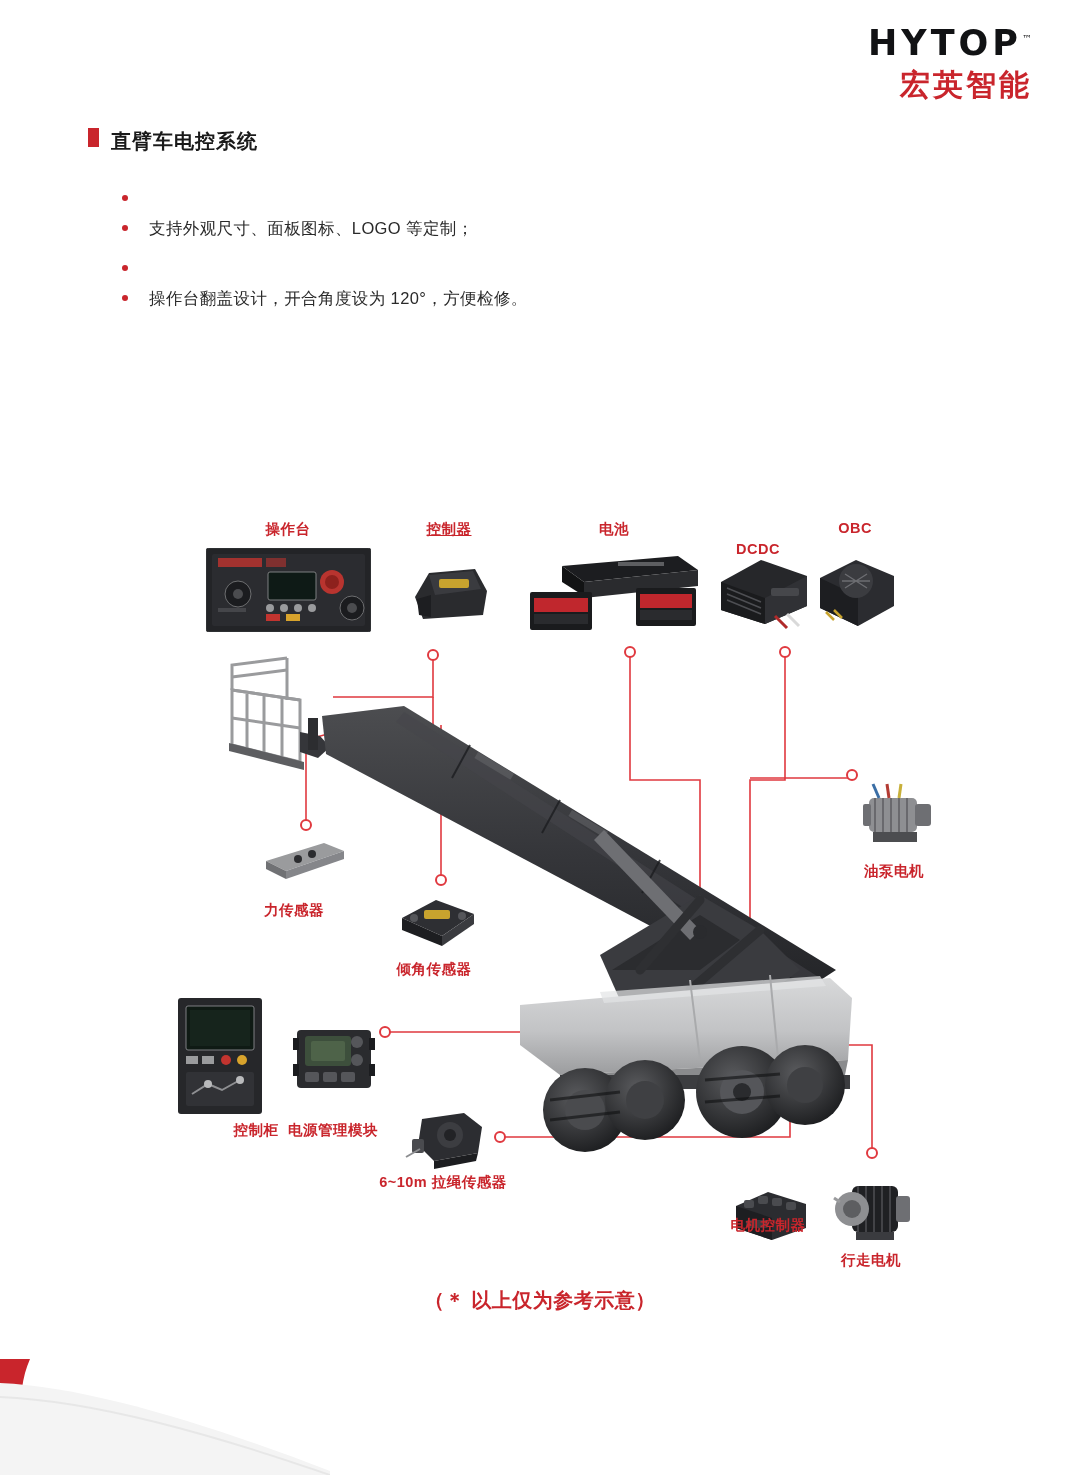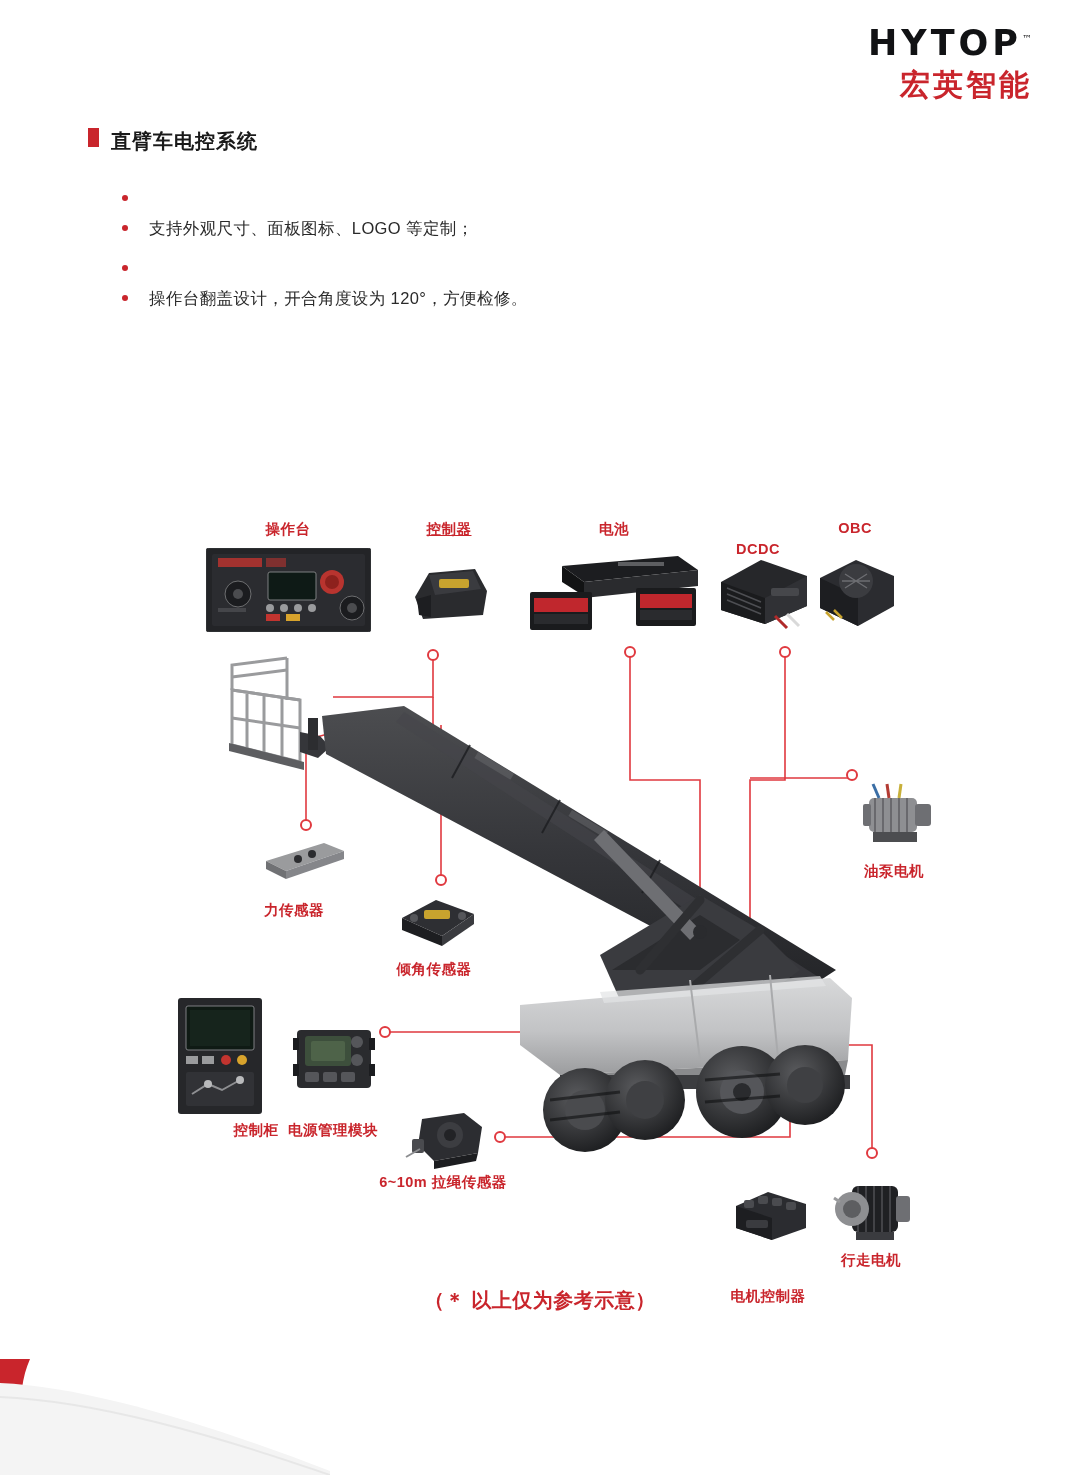--- a/index.html
+++ b/index.html
@@ -498,21 +498,21 @@
   <div class="caption center" style="left:614px; top:20px;">电池</div>
   <div class="caption center" style="left:758px; top:20px;margin-top:21px;">DCDC</div>
   <div class="caption center" style="left:855px; top:20px;">OBC</div>
 
   <div class="caption center" style="left:894px; top:362px;">油泵电机</div>
   <div class="caption center" style="left:294px; top:401px;">力传感器</div>
   <div class="caption center" style="left:434px; top:460px;">倾角传感器</div>
   <div class="caption center" style="left:228px; top:621px;margin-left:28px;">控制柜</div>
   <div class="caption center" style="left:333px; top:621px;">电源管理模块</div>
   <div class="caption center" style="left:443px; top:673px;">6~10m 拉绳传感器</div>
-  <div class="caption center" style="left:765px; top:787px;padding-left:6px;">电机控制器</div>
+  <div class="caption center" style="left:765px; top:716px;padding-left:6px;">电机控制器</div>
   <div class="caption center" style="left:871px; top:751px;">行走电机</div>
 </div>
 
 <div class="footnote">（＊ 以上仅为参考示意）</div>
 
 <div class="corner">
   <svg width="330" height="200">
     <path d="M0 84 L0 200 L44 200 C20 170 14 120 30 84 Z" fill="#c9252c"></path>
     <path d="M0 108 C90 112 210 150 330 196 L330 200 L0 200 Z" fill="#f4f4f4"></path>
     <path d="M0 122 C96 126 214 160 330 200" stroke="#e7e7e7" stroke-width="2" fill="none"></path>

